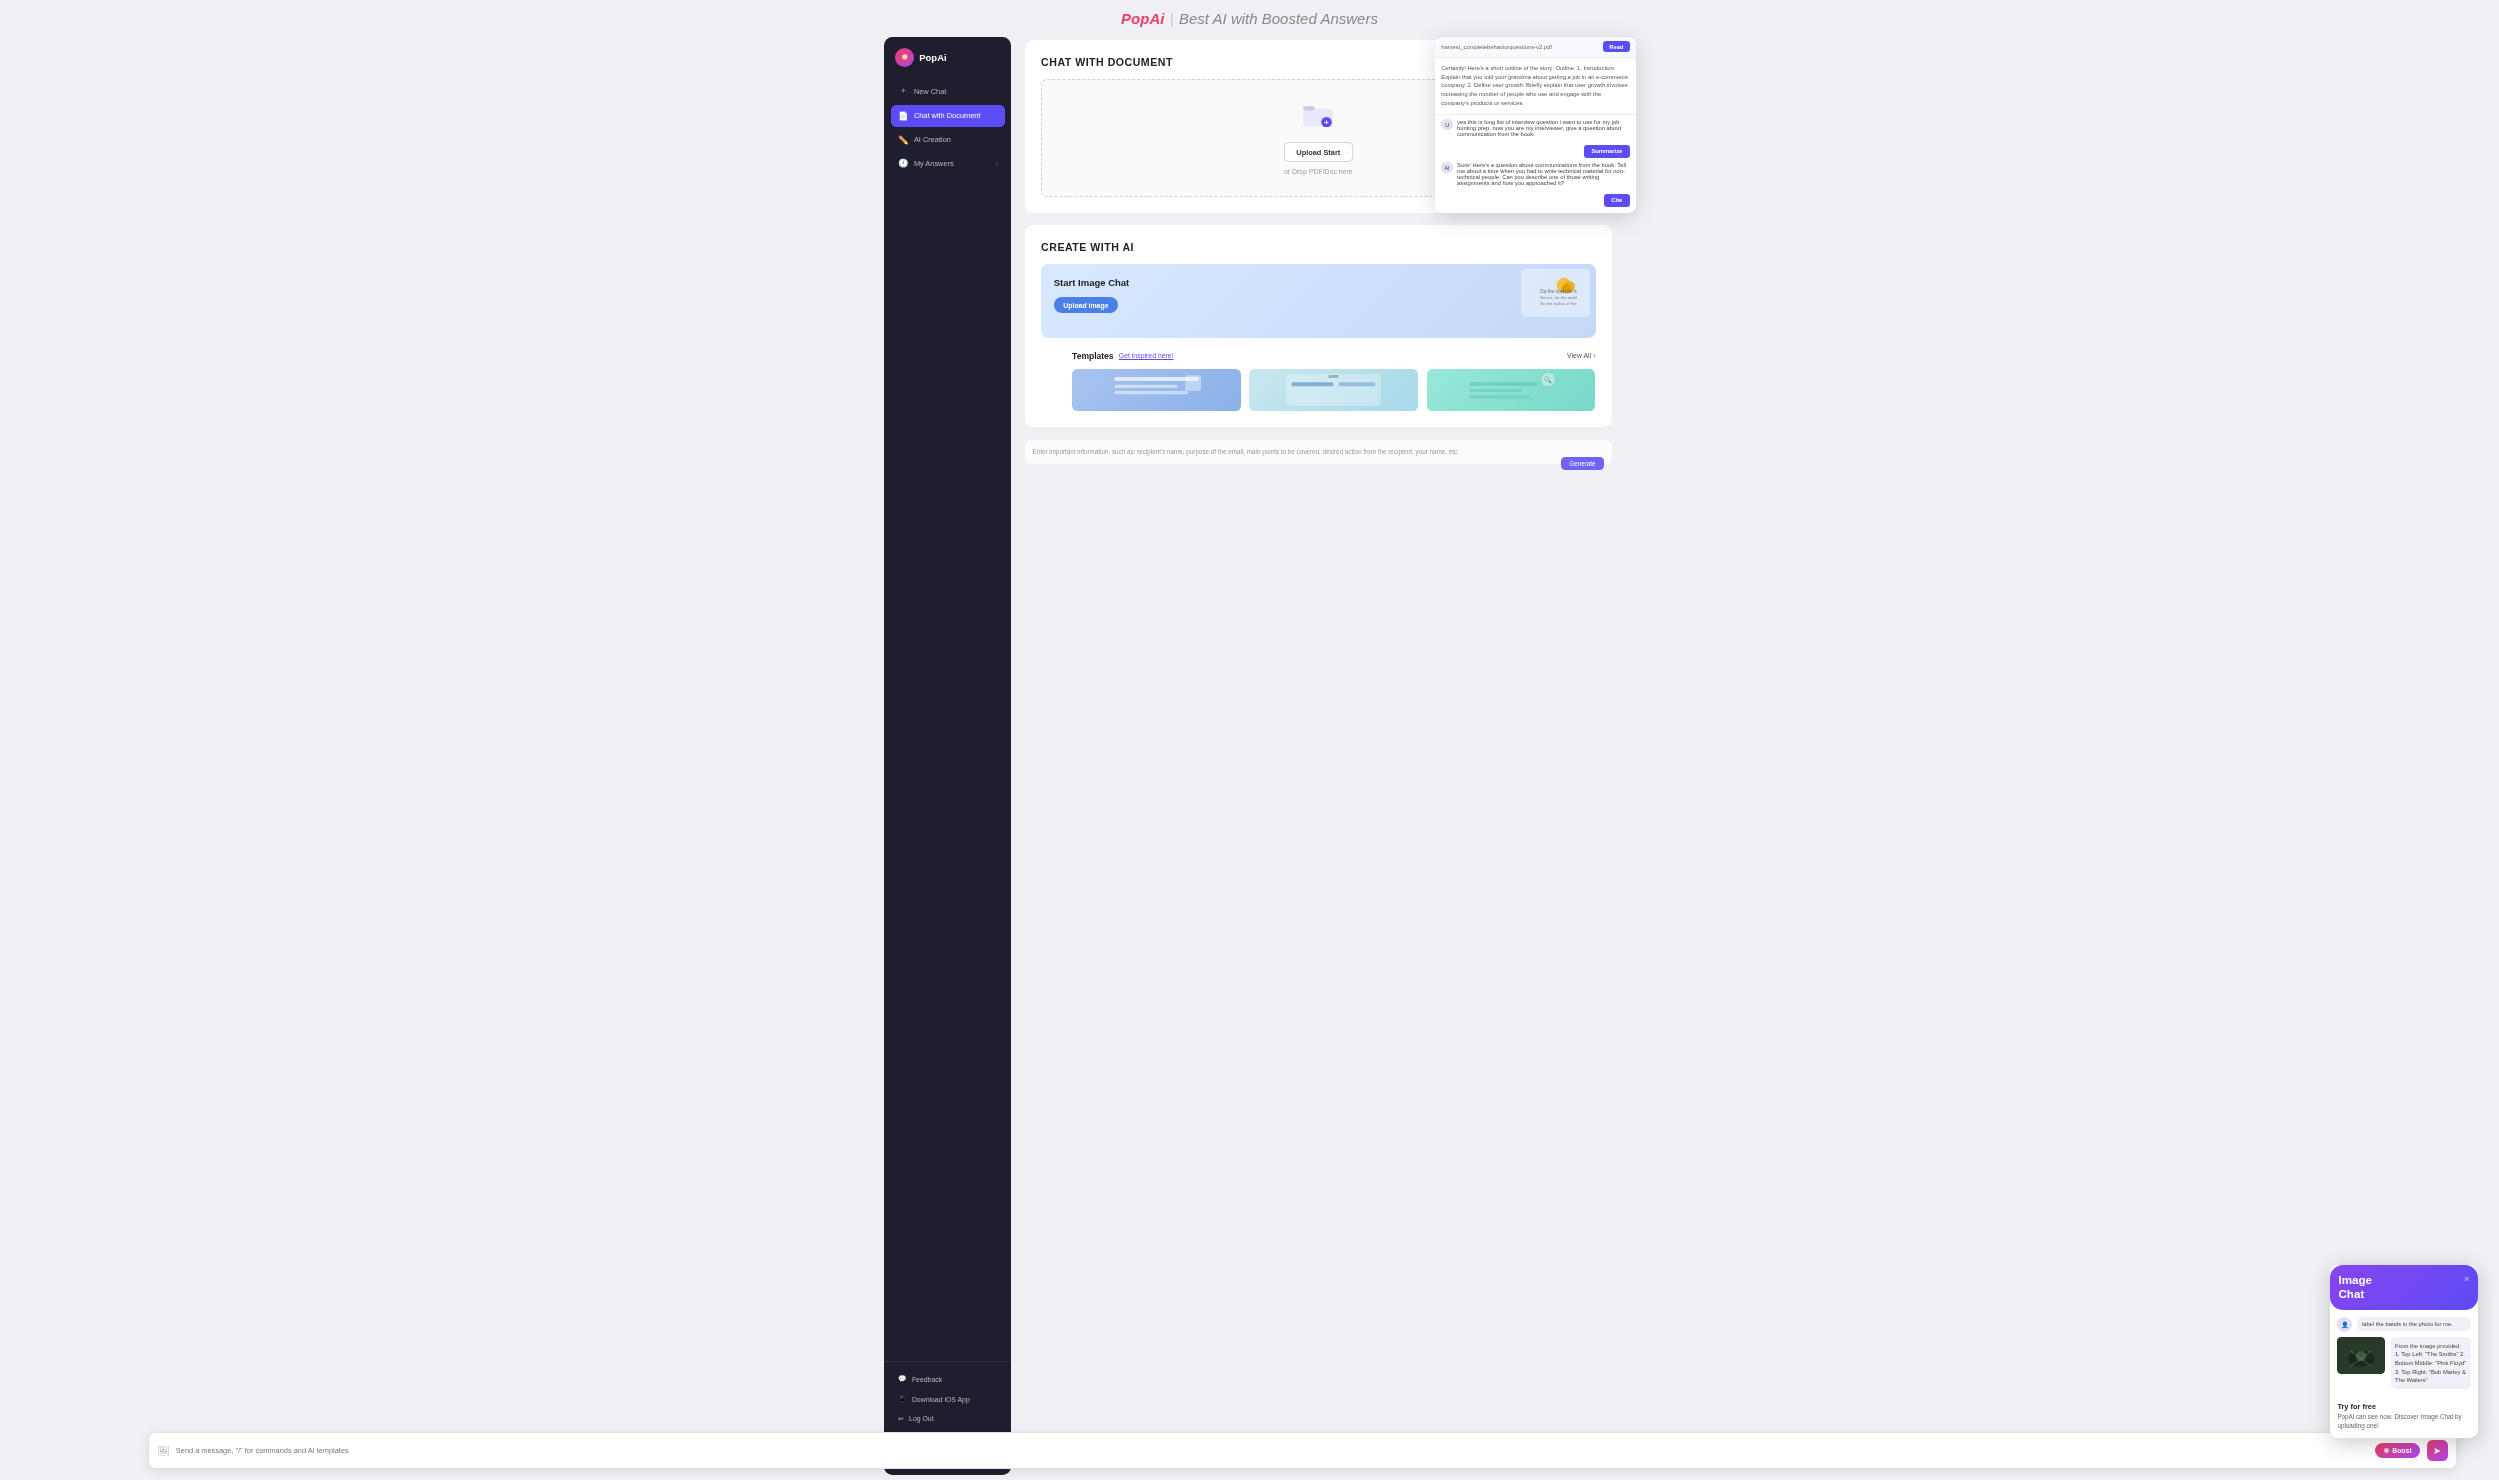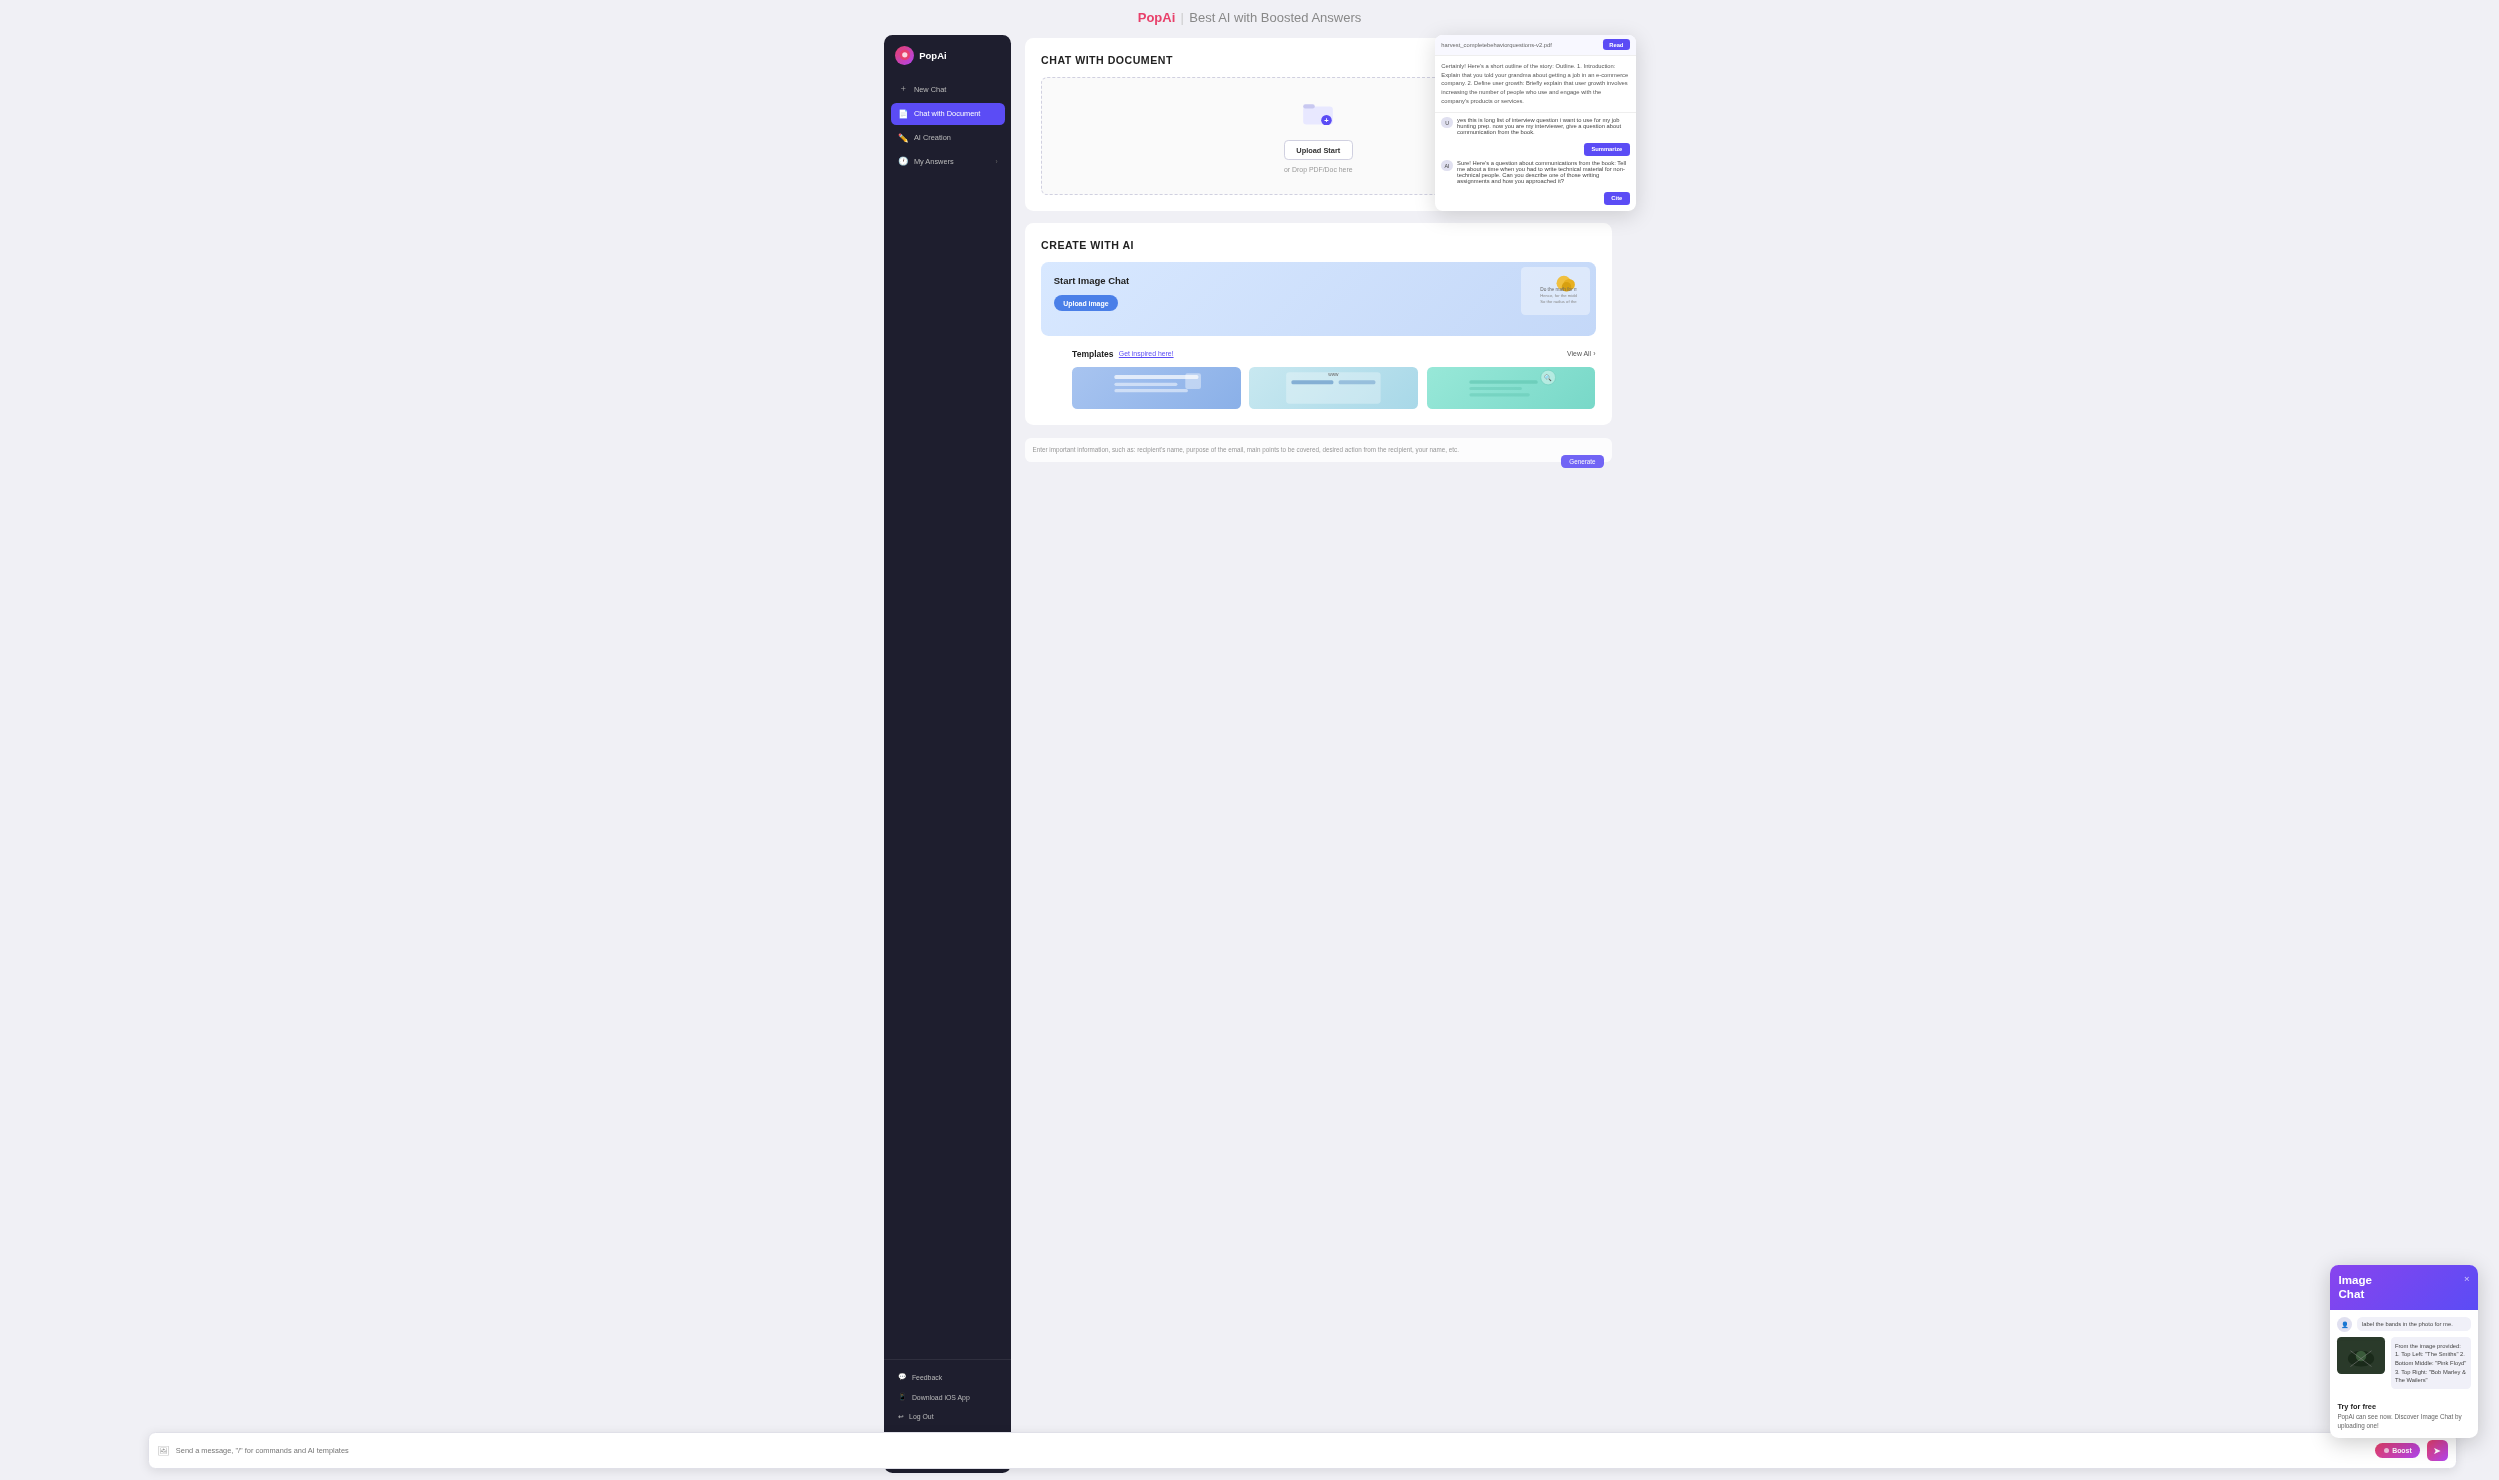--- a/index.html
+++ b/index.html
@@ -10,24 +10,25 @@
       display: flex;
       flex-direction: column;
       align-items: center;
     }
 
     
     .top-bar {
       width: 100%;
       text-align: center;
       padding: 9.5px 0 5.3px;
-      font-size: 13px;
+      font-size: 15px;
       font-weight: 700;
       color: #222;
       background: #f0f0f5;
+      font-style: italic;
     }
     .top-bar .pop { color: #e8406a; }
     .top-bar .pipe { color: #ccc; margin: 0 5.3px; font-weight: 300; }
     .top-bar .subtitle { color: #888; font-weight: 400; }
 
     
     .app-layout {
       display: flex;
       width: 100%;
       max-width: 741px;
@@ -461,20 +462,21 @@
       box-shadow: 0 4.2px 21px rgba(0,0,0,0.2);
       overflow: hidden;
       z-index: 200;
     }
     .popup-header {
       background: linear-gradient(135deg, #8844ee, #5b4cf5);
       padding: 8.5px;
       display: flex;
       align-items: flex-start;
       justify-content: space-between;
+      border-radius: 13px;
     }
     .popup-title { font-size: 11.6px; font-weight: 800; color: #fff; line-height: 1.2; }
     .popup-close {
       color: rgba(255,255,255,0.7);
       font-size: 9.5px;
       cursor: pointer;
       background: none;
       border: none;
     }
     .popup-body { padding: 7.4px; }

